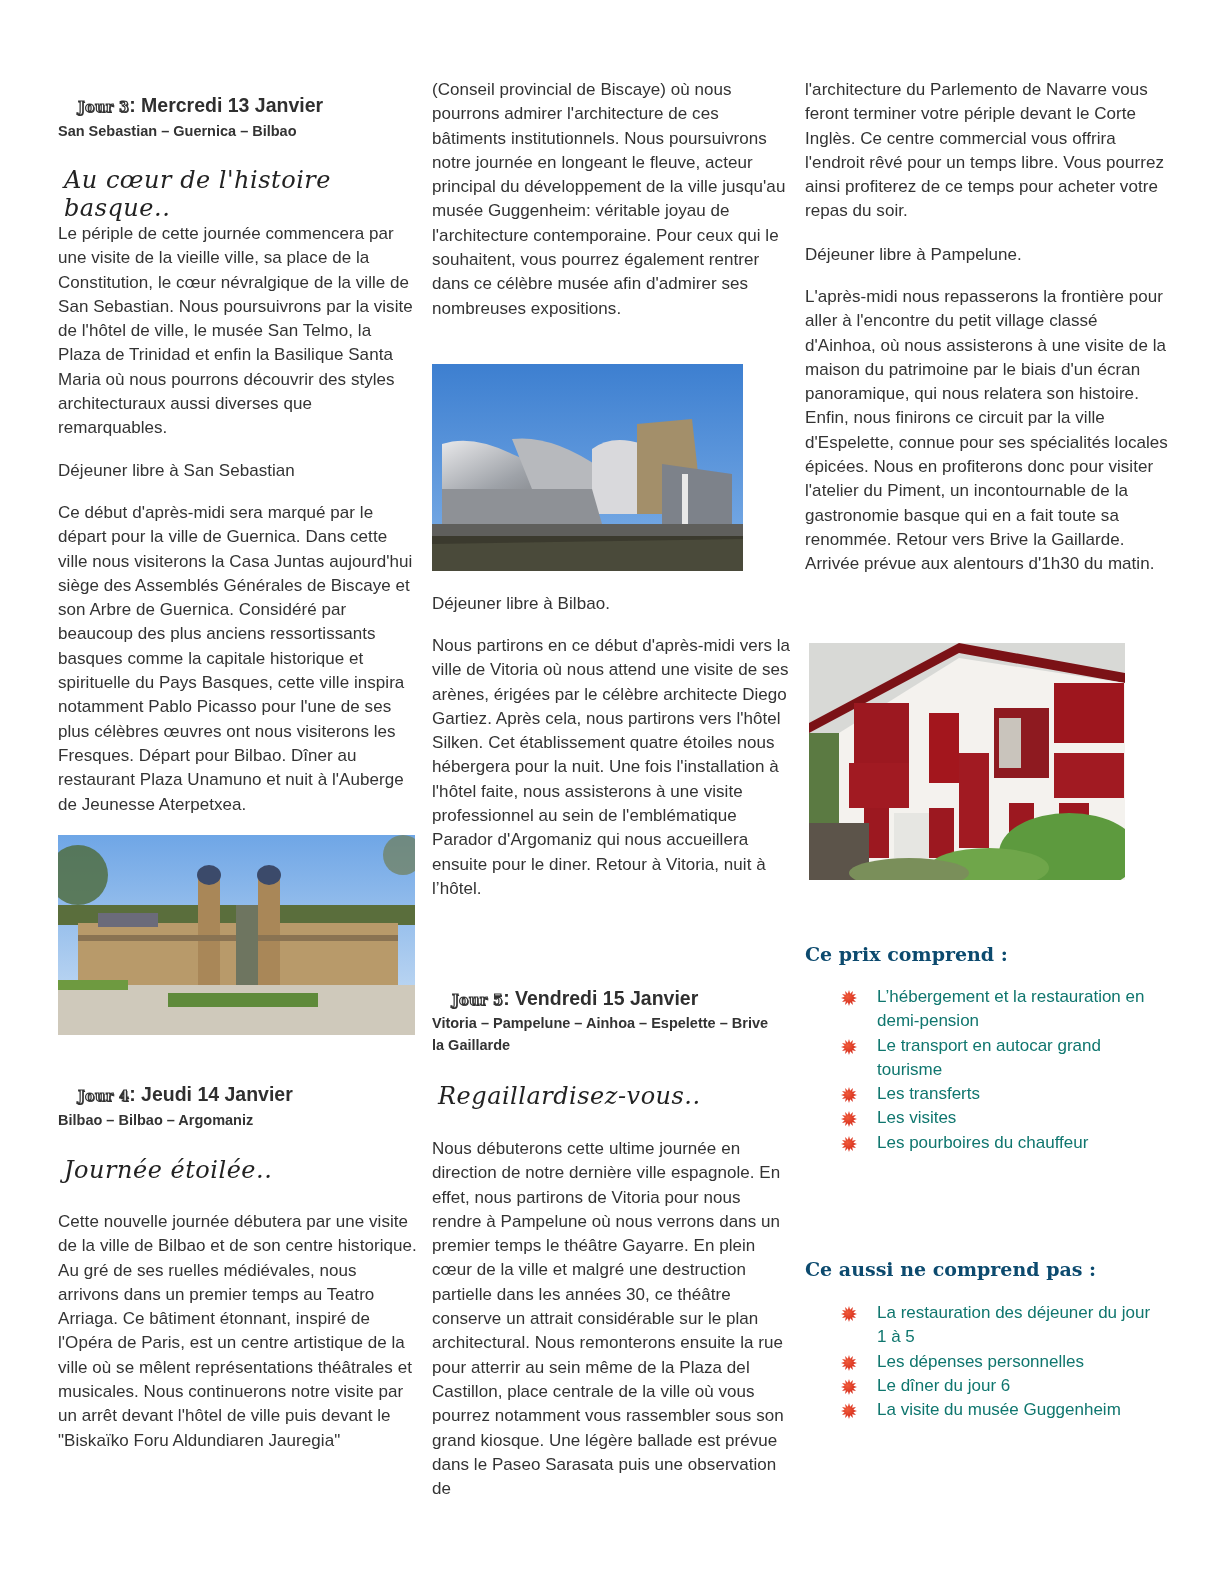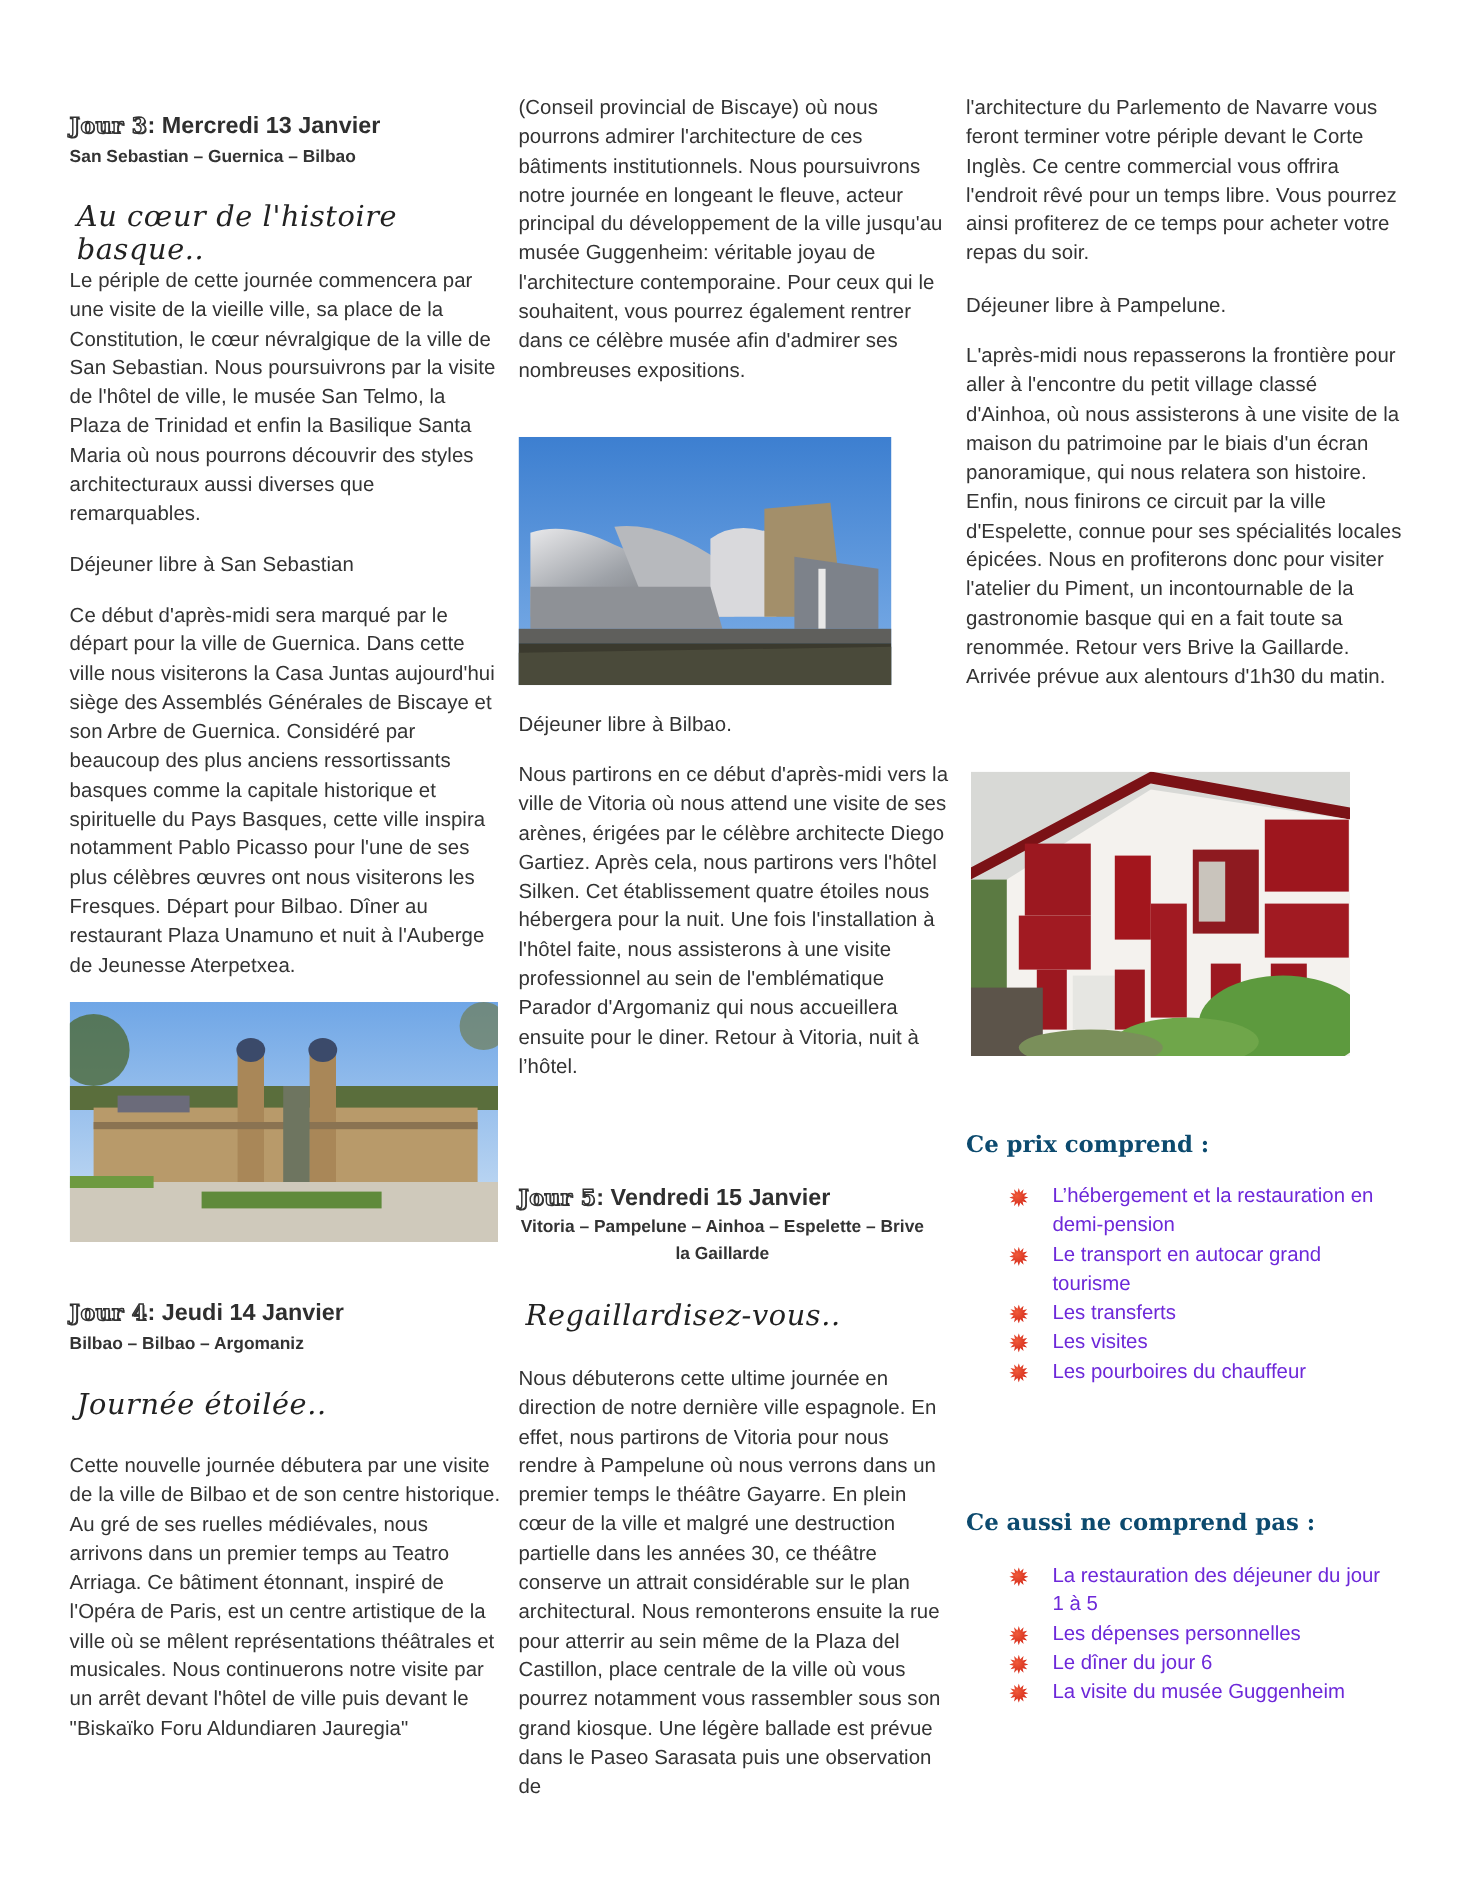--- a/index.html
+++ b/index.html
@@ -18,46 +18,47 @@
       font-size: 17px; line-height: 24.3px; color: #333333;
       margin: 0; position: absolute; left: 0; width: 100%;
       letter-spacing: 0.05px;
     }
     .day-title {
       position: absolute; left: 0;
       font-family: "Liberation Sans", sans-serif;
       font-weight: bold; font-size: 19.5px; color: #2f2f2f; white-space: nowrap;
     }
     .day-title .jour {
-      font-family: "DejaVu Serif", serif; font-weight: bold; font-size: 18px;
+      font-family: "DejaVu Serif", serif; font-weight: bold; font-size: 14px;
       color: #ffffff;
       -webkit-text-stroke: 1.2px #333;
       text-shadow: 1px 1px 0 #333;
       letter-spacing: 0.5px;
+      margin-left: 20px;
     }
     .route {
       position: absolute; left: 0;
       font-family: "Liberation Sans", sans-serif; font-weight: bold;
-      font-size: 14.5px; line-height: 22px; color: #333; text-align: center;
+      font-size: 14.5px; line-height: 22px; color: #333;
     }
     .script {
       position: absolute; left: 6px;
       font-family: "DejaVu Serif", serif; font-style: italic;
       font-size: 24px; color: #222; letter-spacing: 0.5px;
     }
     .photo { position: absolute; overflow: hidden; }
     .section-title {
       position: absolute; left: 0;
       font-family: "DejaVu Serif", serif; font-weight: bold;
       font-size: 19px; color: #0c4a6e;
     }
     ul.bullets { list-style: none; margin: 0; padding: 0; position: absolute; left: 30px; width: 320px; }
     ul.bullets li {
       position: relative; padding-left: 42px;
-      font-family: "Liberation Sans", sans-serif; font-size: 17px; line-height: 24.3px; color: #6d28d9;
+      font-family: "Liberation Sans", sans-serif; font-size: 17px; line-height: 24.3px; color: #0f766e;
     }
     ul.bullets li .star {
       position: absolute; left: 6px; top: 4px; width: 16px; height: 16px;
     }
   </style>
 </head>
 <body>
 
 <div class="col c1">
   <div class="day-title" style="top:94px;">

